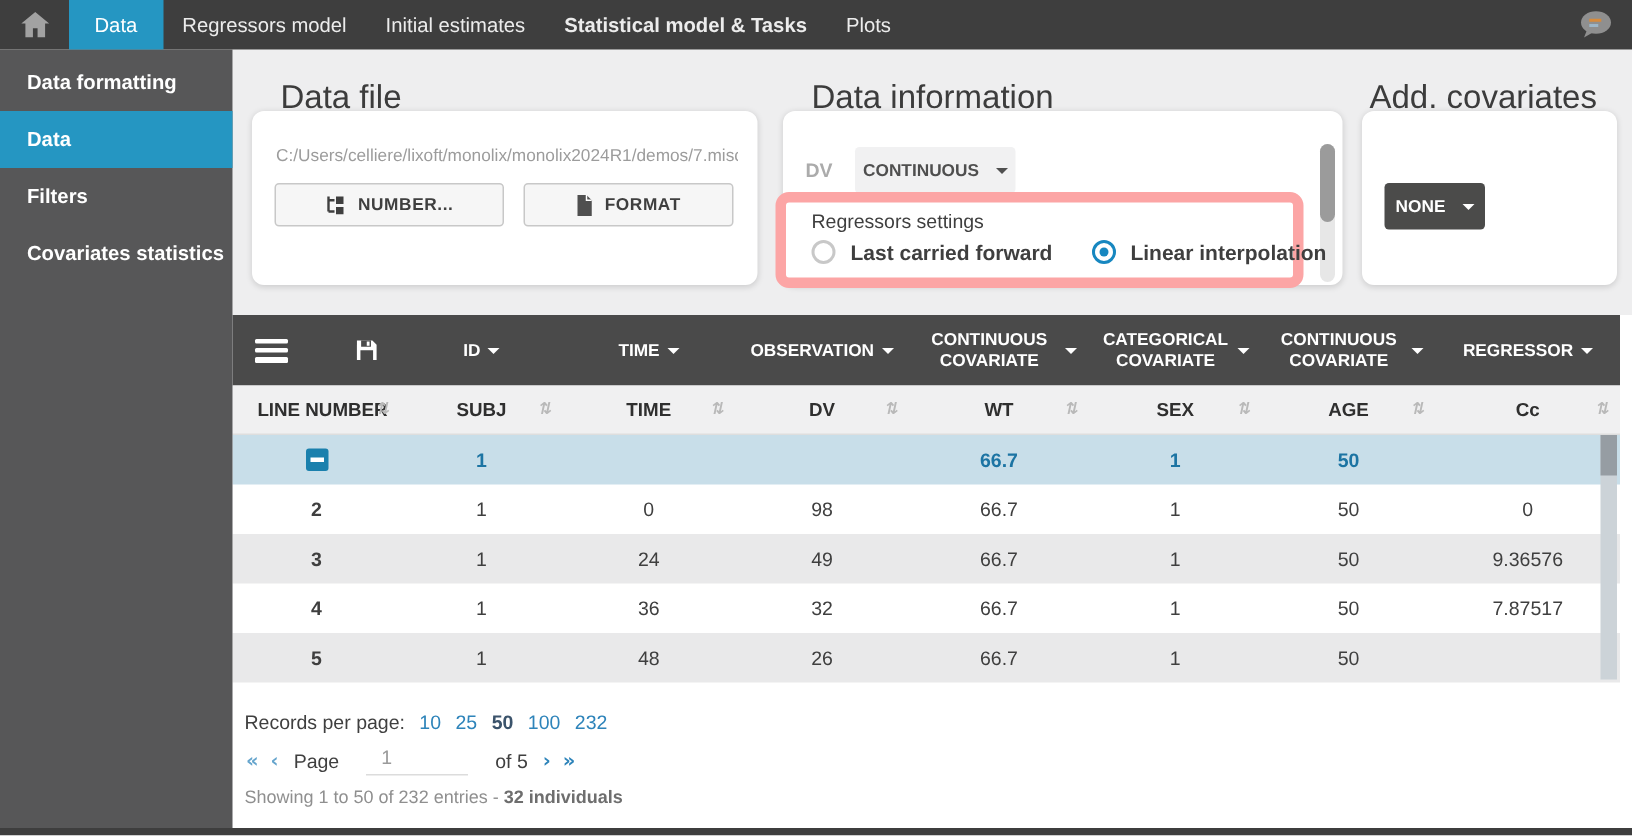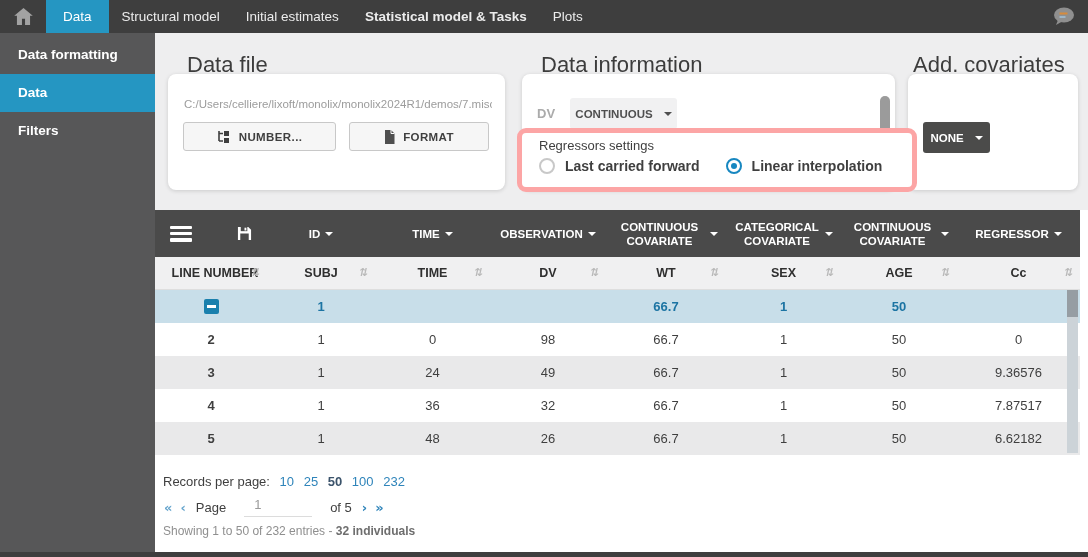--- a/index.html
+++ b/index.html
@@ -33,21 +33,21 @@
   .btn-light{position:absolute;height:29px;background:#f6f6f6;border:1px solid #c8c8c8;border-radius:3px;
     display:flex;align-items:center;justify-content:center;gap:8px;font-size:11.5px;font-weight:bold;color:#3f3f3f;
     letter-spacing:.4px;cursor:pointer;box-sizing:border-box;z-index:3;}
   #btn-browse{left:183px;top:122px;width:153px;}
   #btn-format{left:349px;top:122px;width:140px;}
   .dv-label{position:absolute;left:537px;top:106px;font-size:13px;font-weight:bold;color:#ababab;z-index:3;}
   .btn-continuous{position:absolute;left:570px;top:98px;width:107px;height:31px;background:#f1f1f2;border-radius:3px;
     font-size:11.5px;font-weight:bold;color:#4f4f4f;display:flex;align-items:center;justify-content:center;gap:6px;cursor:pointer;z-index:3;}
   .scroll-info{position:absolute;left:880px;top:96px;width:10px;height:92px;background:#e7e7e7;border-radius:5px;z-index:3;}
   .scroll-info .thumb{position:absolute;left:0;top:0;width:10px;height:52px;background:#9b9b9b;border-radius:5px;}
-  .green-box{position:absolute;left:517px;top:128px;width:400px;height:64px;border:5px solid #fca5a5;border-radius:9px;
+  .green-box{position:absolute;left:517px;top:128px;width:352px;height:64px;border:7px solid #fca5a5;border-radius:9px;
     background:#fff;box-sizing:border-box;z-index:4;padding-left:12px;}
   .reg-label{position:absolute;left:17px;top:5px;font-size:13px;color:#3f3f3f;}
   .radio-row{position:absolute;left:17px;top:25px;display:flex;align-items:center;}
   .radio{width:16px;height:16px;border-radius:50%;border:2px solid #c8c8c8;box-sizing:border-box;background:#fff;cursor:pointer;flex:none;}
   .radio.sel{border-color:#1787c0;position:relative;}
   .radio.sel::after{content:"";position:absolute;left:3px;top:3px;width:6px;height:6px;border-radius:50%;background:#1787c0;}
   .radio-label{font-size:14px;font-weight:600;color:#3f3f3f;margin-left:10px;white-space:nowrap;}
   .radio2{margin-left:26px;}
   .btn-none{position:absolute;left:923px;top:98px;width:67px;height:31px;background:#4b4b4a;border-radius:3px;color:#fff;
     font-weight:bold;font-size:11.5px;display:flex;align-items:center;justify-content:center;gap:6px;cursor:pointer;z-index:3;margin-top:24px;}
@@ -95,38 +95,39 @@
 </head>
 <body>
 
 <div class="topbar">
   <span class="home">
     <svg width="19" height="17" viewBox="0 0 24 22">
         <path d="M12 0 L24 10 L20.5 10 L20.5 22 L14 22 L14 14 L10 14 L10 22 L3.5 22 L3.5 10 L0 10 Z" fill="#a2a2a2"></path>
       </svg>
   </span>
   <div class="tab active">Data</div>
-  <div class="tab">Structural model</div>
+  <div class="tab">Regressors model</div>
   <div class="tab">Initial estimates</div>
   <div class="tab bold">Statistical model &amp; Tasks</div>
   <div class="tab">Plots</div>
   <span class="bubble">
     <svg width="23" height="19" viewBox="0 0 23 19">
       <ellipse cx="12" cy="8" rx="10" ry="7.5" fill="#8f8f8f"></ellipse>
       <path d="M6 13 L4 18 L11 14 Z" fill="#8f8f8f"></path>
       <rect x="7.5" y="5.5" width="8" height="2" fill="#d78b3c"></rect>
       <rect x="7.5" y="9" width="6" height="2" fill="#9db6c8"></rect>
     </svg>
   </span>
 </div>
 
 <div class="sidebar">
   <div class="side-item">Data formatting</div>
   <div class="side-item active">Data</div>
   <div class="side-item">Filters</div>
+  <div class="side-item">Covariates statistics</div>
 </div>
 
 <div class="topzone"></div>
 
 <div class="section-title" id="title-datafile">Data file</div>
 <div class="card" id="card-datafile"></div>
 <div class="path">C:/Users/celliere/lixoft/monolix/monolix2024R1/demos/7.miscell...</div>
 <div class="btn-light" id="btn-browse">
   <svg width="14" height="13" viewBox="0 0 14 13">
     <path d="M2 1 V11 M2 3.5 H6 M2 11 H6" stroke="#3f3f3f" stroke-width="1.6" fill="none"></path>
@@ -294,21 +295,20 @@
     <div class="td c7">7.87517</div>
   </div>
   <div class="trow alt">
     <div class="td c0" style="font-weight:bold">5</div>
     <div class="td c1">1</div>
     <div class="td c2">48</div>
     <div class="td c3">26</div>
     <div class="td c4">66.7</div>
     <div class="td c5">1</div>
     <div class="td c6">50</div>
-    <div class="td c7">6.62182</div>
   </div>
 </div>
 
 <div class="tscroll">
     <div class="thumb"></div>
   </div>
 
 <div class="records">
   <span>Records per page:</span>
   <span class="rec-link">10</span>

